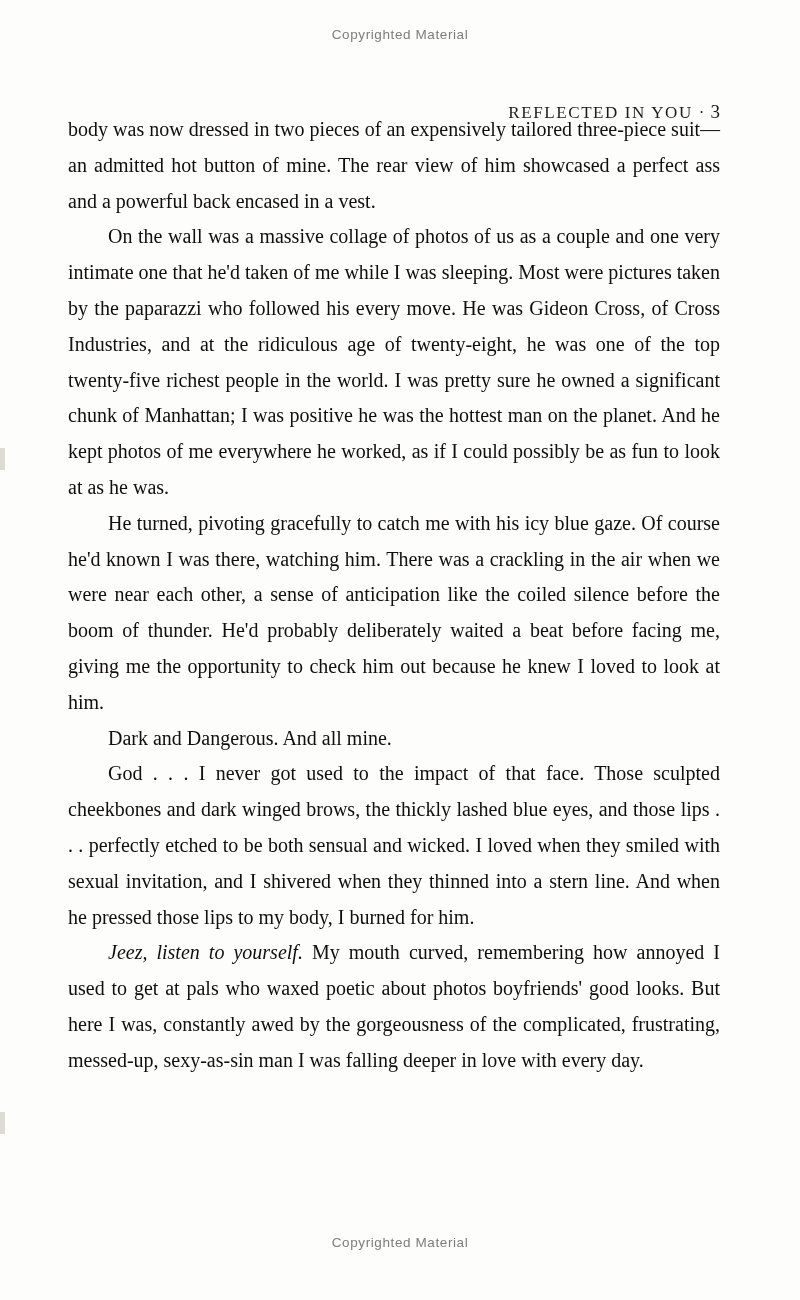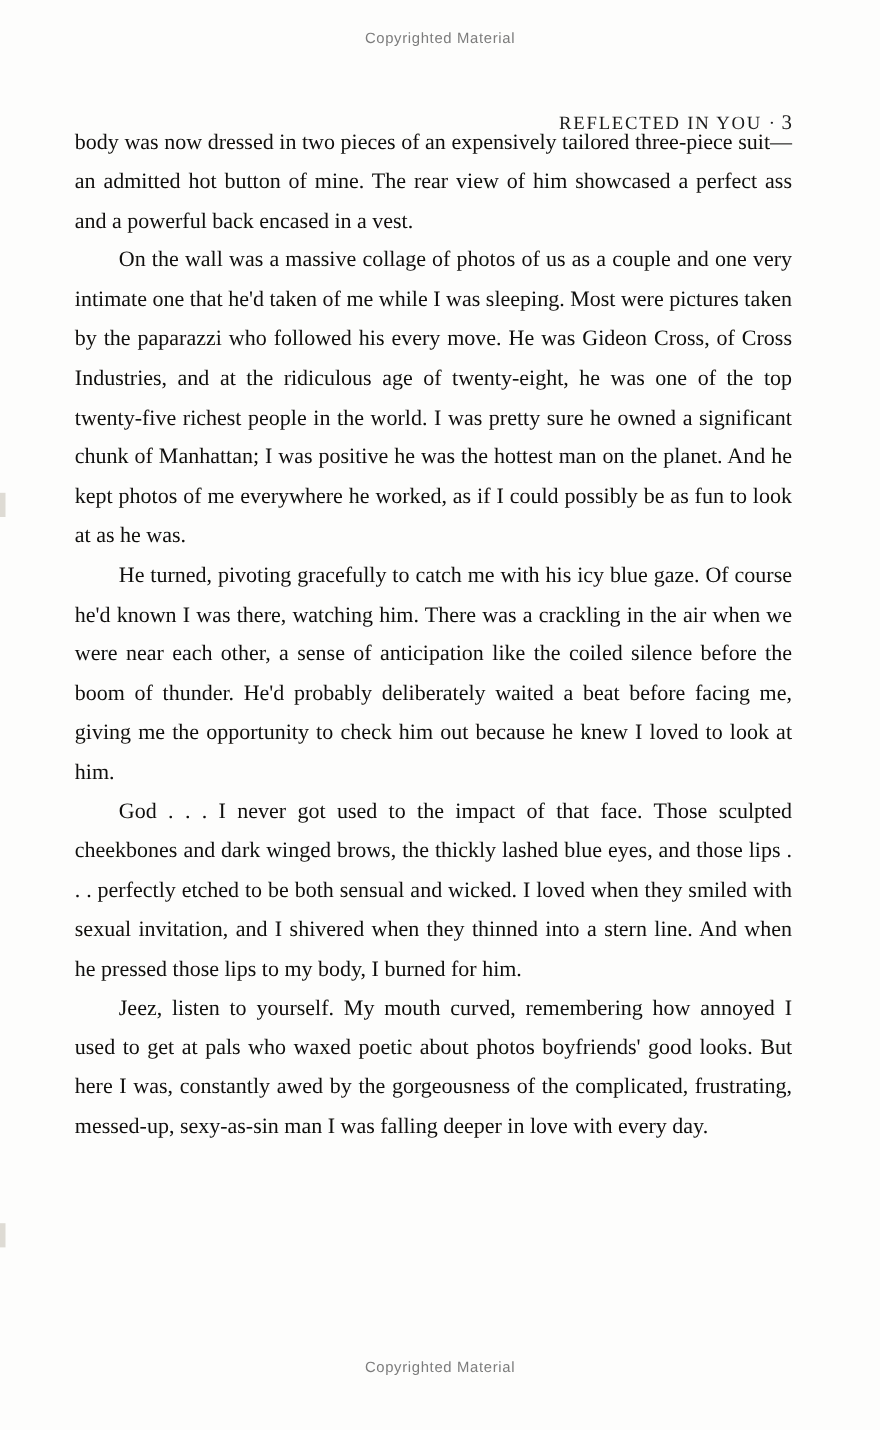--- a/index.html
+++ b/index.html
@@ -77,20 +77,21 @@
   }
   .textblock p {
     margin: 0;
     text-indent: 2.0em;
     hyphens: manual;
   }
   .textblock p.first {
     text-indent: 0;
   }
   .textblock p .ital {
+    font-style: italic;
   }
   .edge-mark {
     position: absolute;
     left: 0;
     width: 5px;
     background: #dedbd4;
   }
 </style>
 </head>
 <body>
@@ -103,19 +104,20 @@
   <div class="copyright-top">Copyrighted Material</div>
 
   <div class="running-head">
     <span>REFLECTED IN YOU</span><span class="sep">·</span><span class="pageno">3</span>
   </div>
 
   <div class="textblock">
     <p class="first">body was now dressed in two pieces of an expensively tailored three-piece suit—an admitted hot button of mine. The rear view of him showcased a perfect ass and a powerful back encased in a vest.</p>
     <p>On the wall was a massive collage of photos of us as a couple and one very intimate one that he'd taken of me while I was sleeping. Most were pictures taken by the paparazzi who followed his every move. He was Gideon Cross, of Cross Industries, and at the ridiculous age of twenty-eight, he was one of the top twenty-five richest people in the world. I was pretty sure he owned a significant chunk of Manhattan; I was positive he was the hottest man on the planet. And he kept photos of me everywhere he worked, as if I could possibly be as fun to look at as he was.</p>
     <p>He turned, pivoting gracefully to catch me with his icy blue gaze. Of course he'd known I was there, watching him. There was a crackling in the air when we were near each other, a sense of anticipation like the coiled silence before the boom of thunder. He'd probably deliberately waited a beat before facing me, giving me the opportunity to check him out because he knew I loved to look at him.</p>
+    <p>Dark and Dangerous. And all mine.</p>
     <p>God . . . I never got used to the impact of that face. Those sculpted cheekbones and dark winged brows, the thickly lashed blue eyes, and those lips . . . perfectly etched to be both sensual and wicked. I loved when they smiled with sexual invitation, and I shivered when they thinned into a stern line. And when he pressed those lips to my body, I burned for him.</p>
     <p><span class="ital">Jeez, listen to yourself.</span><span> My mouth curved, remembering how annoyed I used to get at pals who waxed poetic about photos boyfriends' good looks. But here I was, constantly awed by the gorgeousness of the complicated, frustrating, messed-up, sexy-as-sin man I was falling deeper in love with every day.</span></p>
   </div>
 
   <div class="copyright-bottom">Copyrighted Material</div>
 
 </div>
 
 </body></html>

